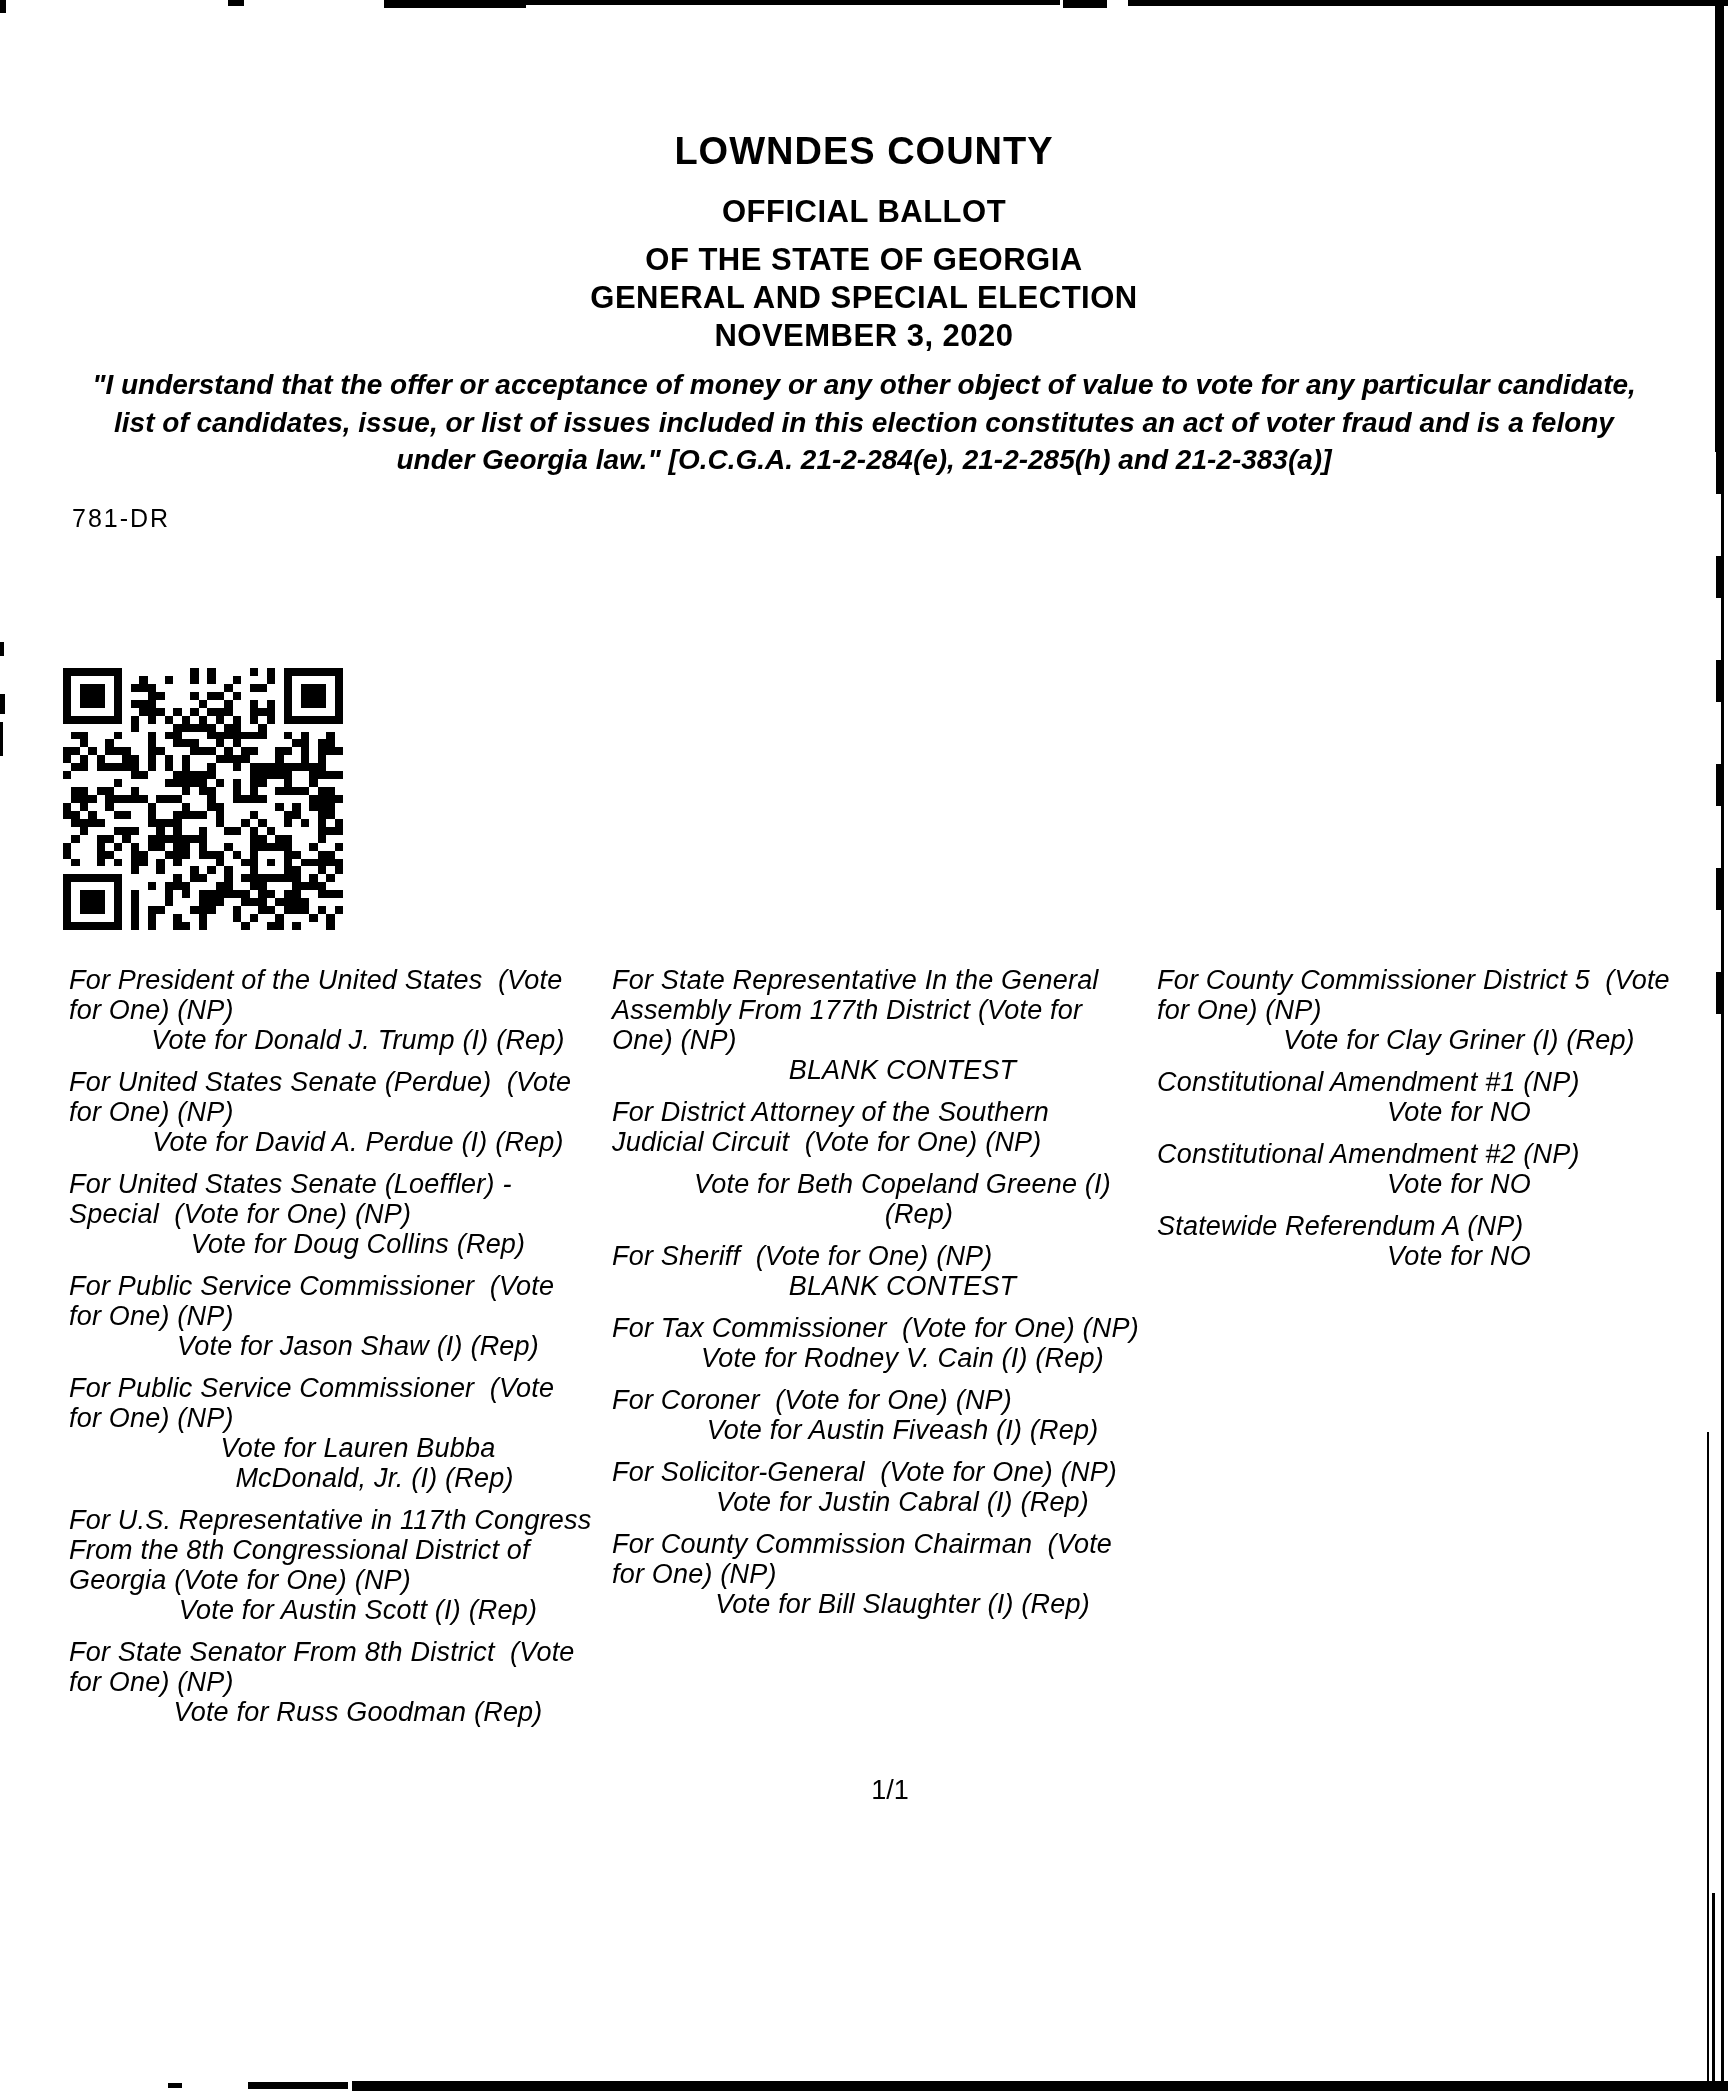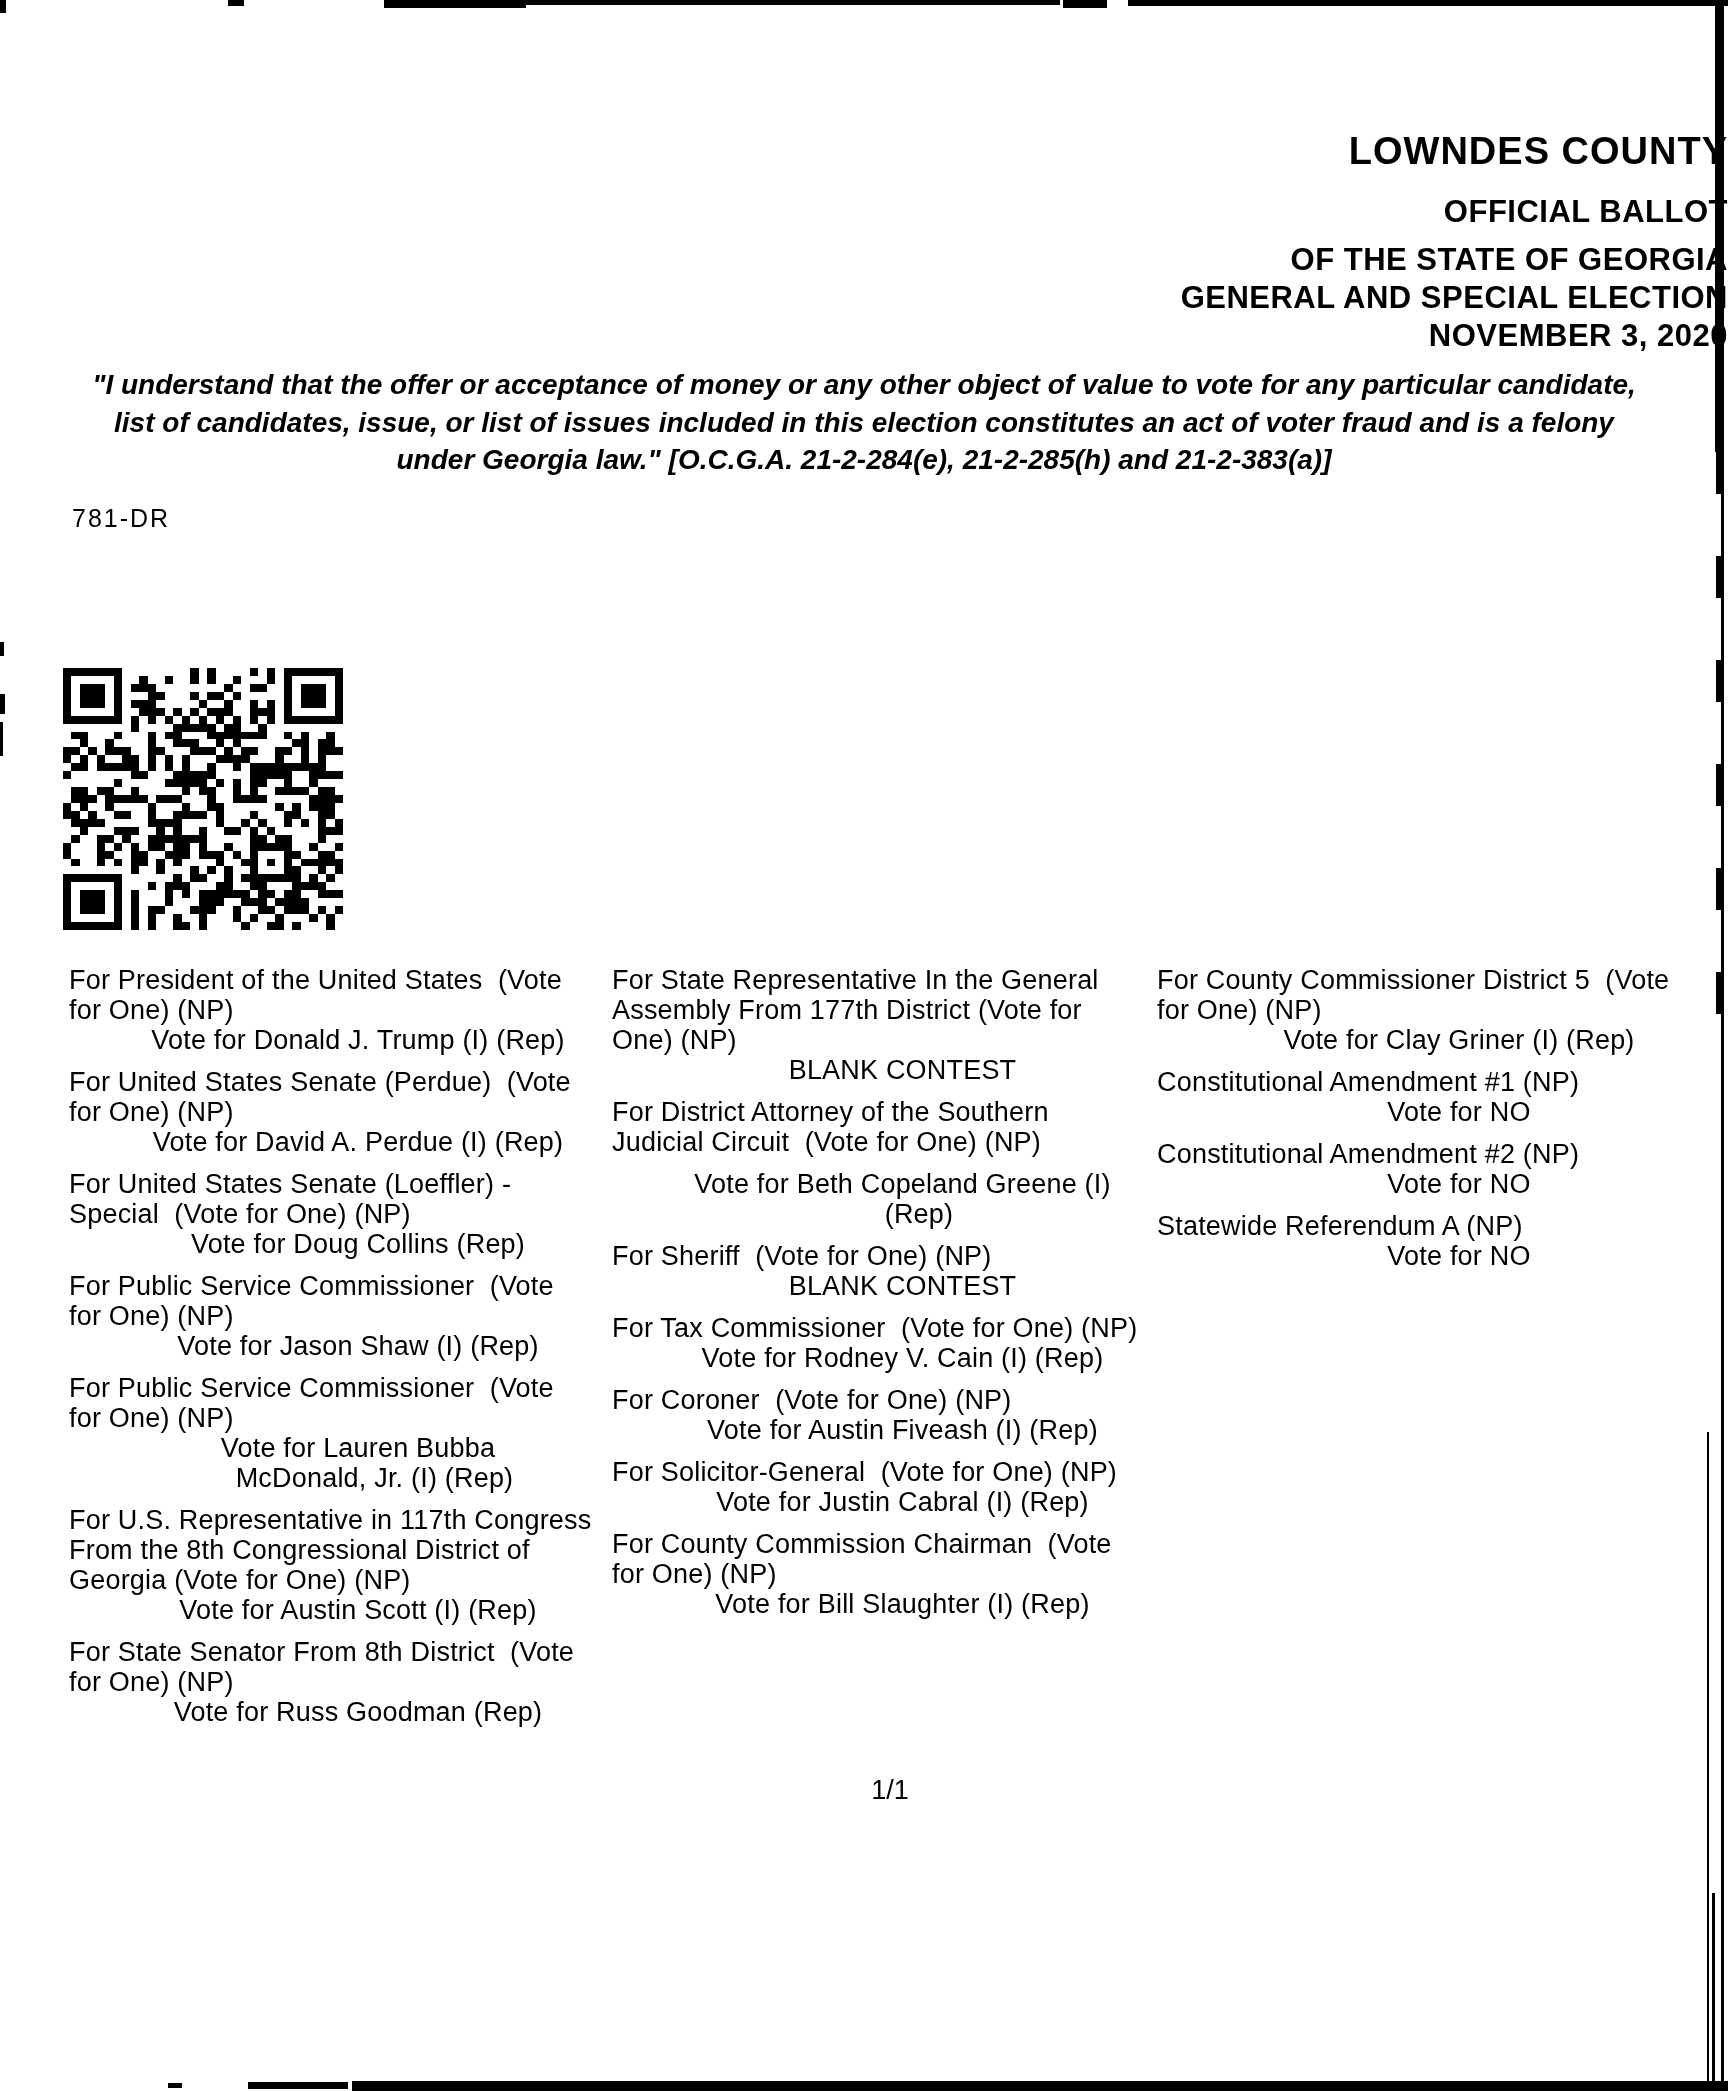--- a/index.html
+++ b/index.html
@@ -8,40 +8,40 @@
     width:1728px;height:2091px;
     background:#ffffff;
     font-family:"Liberation Sans",sans-serif;
     color:#000;
     overflow:hidden;
   }
   
   .art{position:absolute;background:#000;}
   .art-dash{position:absolute;background:repeating-linear-gradient(180deg,#000 0 42px,transparent 42px 104px);}
   
-  .header{position:absolute;top:131px;left:0;width:100%;text-align:right;}
+  .header{position:absolute;top:131px;left:0;width:100%;text-align:center;}
   .county{font-size:38px;font-weight:700;line-height:40px;letter-spacing:1px;}
   .ballot-type{font-size:31px;font-weight:700;line-height:40px;margin-top:21px;letter-spacing:0.5px;}
   .election{font-size:31px;font-weight:700;line-height:38px;margin-top:9px;letter-spacing:0.5px;}
   
   .notice{
     position:absolute;top:366px;left:40px;width:1648px;
     font-size:28px;font-style:italic;font-weight:700;line-height:37.5px;
     text-align:center;white-space:pre;
   }
   
   .precinct{position:absolute;top:504px;left:72px;font-size:25px;letter-spacing:2px;}
   
   .qr{position:absolute;left:63px;top:668px;}
   
   .col{position:absolute;top:965px;font-size:27px;line-height:30px;white-space:pre;letter-spacing:0.2px;}
   .col1{left:69px;width:545px;}
   .col2{left:612px;width:548px;}
   .col3{left:1157px;width:571px;}
-  .contest{margin-bottom:12px;}
+  .contest{margin-bottom:12px;font-style:italic;}
   .csel{padding-left:66px;text-indent:-33px;text-align:center;}
   
   .pagenum{position:absolute;top:1775px;left:0;width:100%;text-align:center;font-size:27px;padding-left:52px;box-sizing:border-box;}
 </style>
 </head>
 <body>
 
 <div class="page">
 
   <div class="art" style="left:0;top:0;width:6px;height:13px;"></div>

